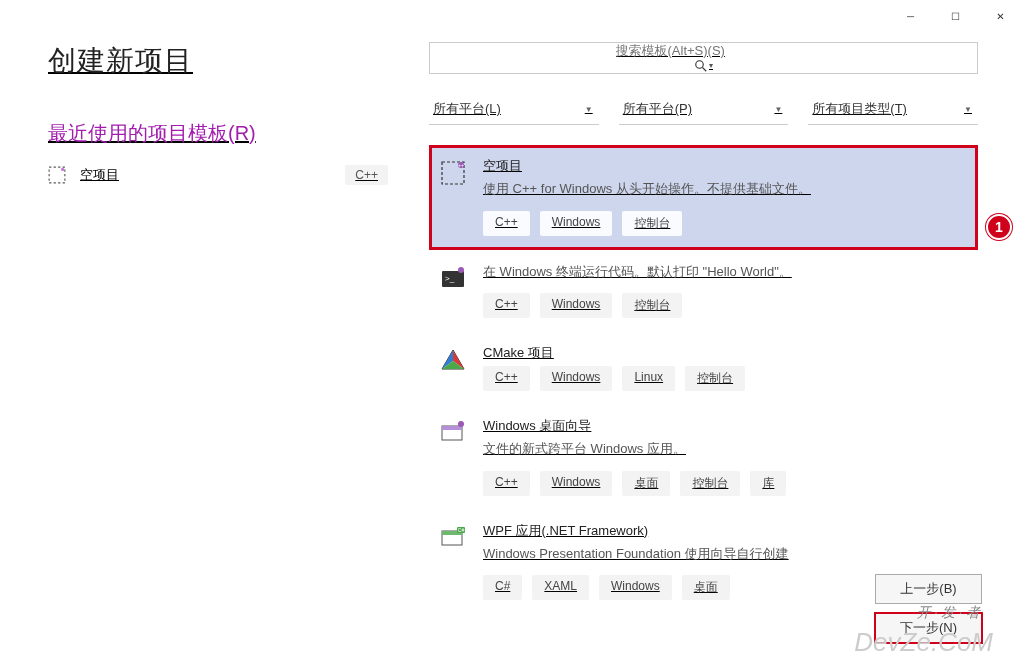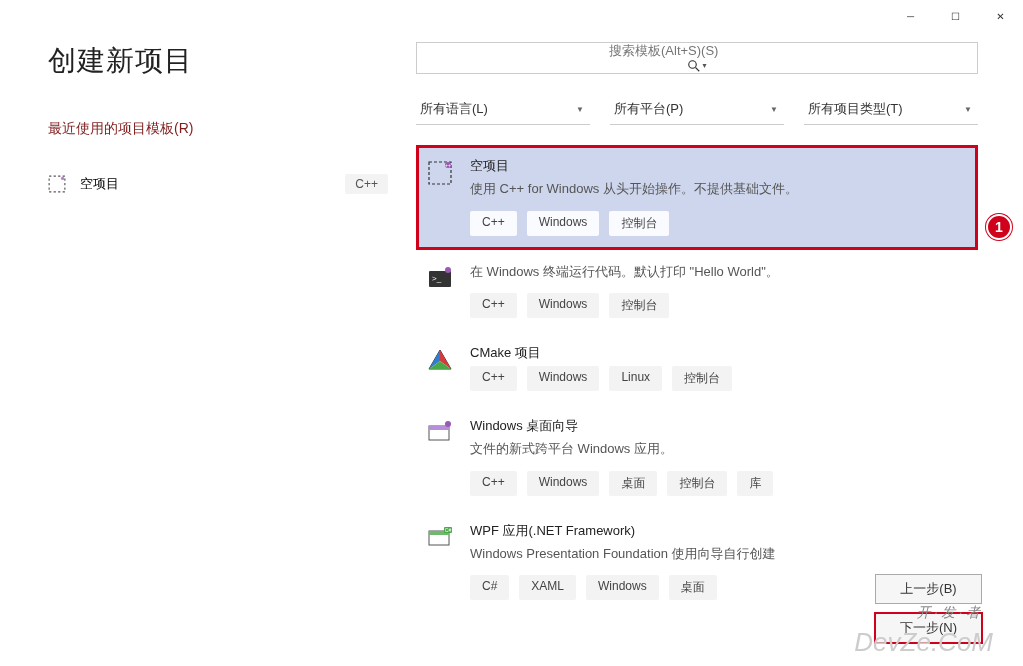--- a/index.html
+++ b/index.html
@@ -1,22 +1,22 @@
 <!DOCTYPE html>
 <html><head>
   <meta charset="utf-8">
   <style>
     * { box-sizing: border-box; margin: 0; padding: 0; font-family: "Microsoft YaHei", "Segoe UI", sans-serif; }
     body { width: 1023px; height: 666px; background: #fff; position: relative; overflow: hidden; }
     .titlebar { height: 32px; display: flex; justify-content: flex-end; align-items: center; }
     .win-btn { width: 45px; height: 30px; display: flex; align-items: center; justify-content: center; font-size: 10px; color: #333; }
-    .main { display: flex; padding: 10px 45px 0 48px; gap: 28px; }
+    .main { display: flex; padding: 10px 45px 0 48px; gap: 41px; text-decoration: underline; }
     .left { width: 340px; flex-shrink: 0; }
     .title-big { font-size: 28px; font-weight: 400; color: #222; margin-bottom: 40px; letter-spacing: 1px; }
-    .subtitle { font-size: 14px; color: #7f1d1d; margin-bottom: 36px; }
+    .subtitle { font-size: 20px; color: #a21caf; margin-bottom: 18px; }
     .recent-item { display: flex; align-items: center; gap: 14px; font-size: 13px; }
     .recent-name { flex: 1; }
     .recent-tag { background: #f3f3f3; padding: 3px 10px; font-size: 12px; color: #555; border-radius: 2px; }
     .right { flex: 1; min-width: 0; }
     .search-box { display: flex; align-items: center; border: 1px solid #ccc; height: 32px; margin-bottom: 22px; flex-direction: column; }
     .search-box input { flex: 1; border: none; outline: none; padding: 0 10px; font-size: 13px; color: #999; background: transparent; }
     .search-btn { padding: 0 12px; height: 100%; display: flex; align-items: center; color: #555; font-size: 13px; border-left: 1px solid transparent; }
     .filters { display: flex; gap: 20px; margin-bottom: 20px; }
     .filter { flex: 1; display: flex; align-items: center; justify-content: space-between; border-bottom: 1px solid #ccc; padding: 4px 6px 6px 4px; font-size: 13px; color: #333; }
     .filter .chev { font-size: 8px; color: #666; }
@@ -67,21 +67,21 @@
         <svg width="12" height="12" viewBox="0 0 16 16">
             <circle cx="6" cy="6" r="5" fill="none" stroke="#333" stroke-width="1.5"></circle>
             <line x1="10" y1="10" x2="15" y2="15" stroke="#333" stroke-width="1.5"></line>
           </svg>
         <span style="font-size:8px;margin-left:2px">▾</span>
       </div>
     </div>
 
     <div class="filters">
       <div class="filter">
-          <span>所有语言(L)</span>
+          <span>所有平台(L)</span>
           <span class="chev">▼</span>
         </div>
       <div class="filter">
           <span>所有平台(P)</span>
           <span class="chev">▼</span>
         </div>
       <div class="filter">
           <span>所有项目类型(T)</span>
           <span class="chev">▼</span>
         </div>

